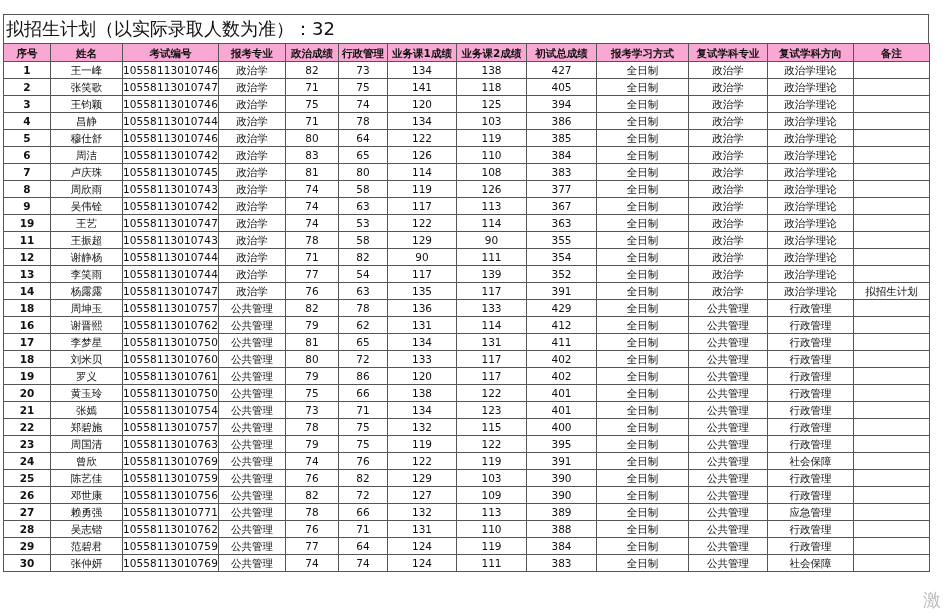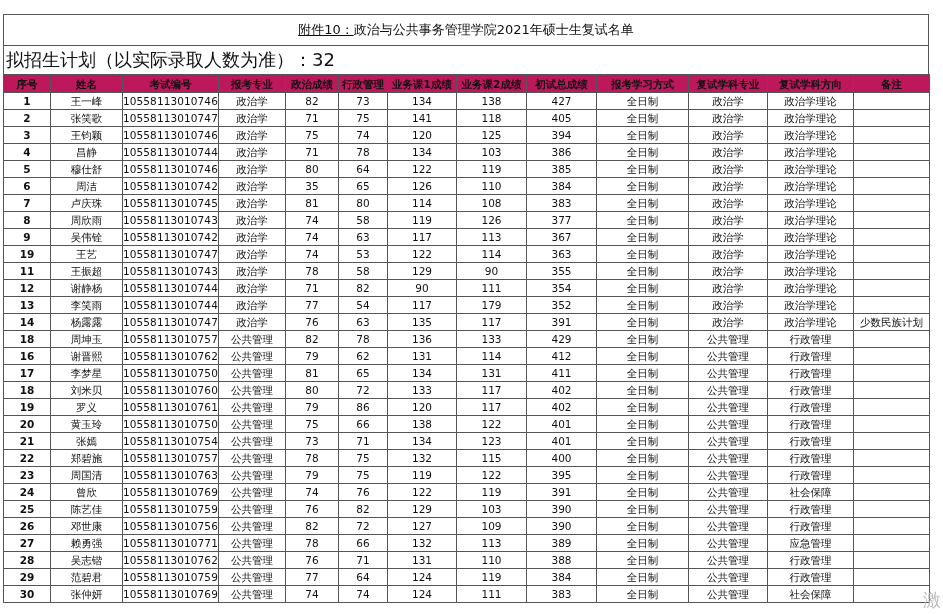--- a/index.html
+++ b/index.html
@@ -48,43 +48,39 @@
     th, td {
       border: 1px solid #555;
       text-align: center;
       padding: 0;
       height: 16px;
       line-height: 16px;
       white-space: nowrap;
       overflow: hidden;
     }
     th {
-      background: #be185d;
+      background: #f9a8d4;
       font-weight: bold;
       font-size: 10.5px;
       height: 17px;
     }
     td.seq { font-weight: bold; }
     td.id { font-size: 10.5px; letter-spacing: 0.1px; }
     .watermark {
       position: absolute;
       right: 2px;
       bottom: 2px;
       font-size: 18px;
       color: #bdbdbd;
     }
   </style>
 </head>
 <body>
 
 <div class="sheet">
-  <div class="title-row">
-    <span class="title-prefix">附件10：</span>
-      <span>政治与公共事务管理学院2021年硕士生复试名单</span>
-  </div>
   <div class="plan-row">拟招生计划（以实际录取人数为准）：32</div>
   <table>
     <colgroup>
       <col style="width:47px">
       <col style="width:72px">
       <col style="width:96px">
       <col style="width:67px">
       <col style="width:53px">
       <col style="width:49px">
       <col style="width:69px">
@@ -186,21 +182,21 @@
           <td>全日制</td>
           <td>政治学</td>
           <td>政治学理论</td>
           <td></td>
         </tr>
         <tr>
           <td class="seq">6</td>
           <td>周洁</td>
           <td class="id">105581130107428</td>
           <td>政治学</td>
-          <td>35</td>
+          <td>83</td>
           <td>65</td>
           <td>126</td>
           <td>110</td>
           <td>384</td>
           <td>全日制</td>
           <td>政治学</td>
           <td>政治学理论</td>
           <td></td>
         </tr>
         <tr>
@@ -294,41 +290,41 @@
           <td></td>
         </tr>
         <tr>
           <td class="seq">13</td>
           <td>李笑雨</td>
           <td class="id">105581130107441</td>
           <td>政治学</td>
           <td>77</td>
           <td>54</td>
           <td>117</td>
-          <td>179</td>
+          <td>139</td>
           <td>352</td>
           <td>全日制</td>
           <td>政治学</td>
           <td>政治学理论</td>
           <td></td>
         </tr>
         <tr>
           <td class="seq">14</td>
           <td>杨露露</td>
           <td class="id">105581130107470</td>
           <td>政治学</td>
           <td>76</td>
           <td>63</td>
           <td>135</td>
           <td>117</td>
           <td>391</td>
           <td>全日制</td>
           <td>政治学</td>
           <td>政治学理论</td>
-          <td>少数民族计划</td>
+          <td>拟招生计划</td>
         </tr>
         <tr>
           <td class="seq">18</td>
           <td>周坤玉</td>
           <td class="id">105581130107578</td>
           <td>公共管理</td>
           <td>82</td>
           <td>78</td>
           <td>136</td>
           <td>133</td>

